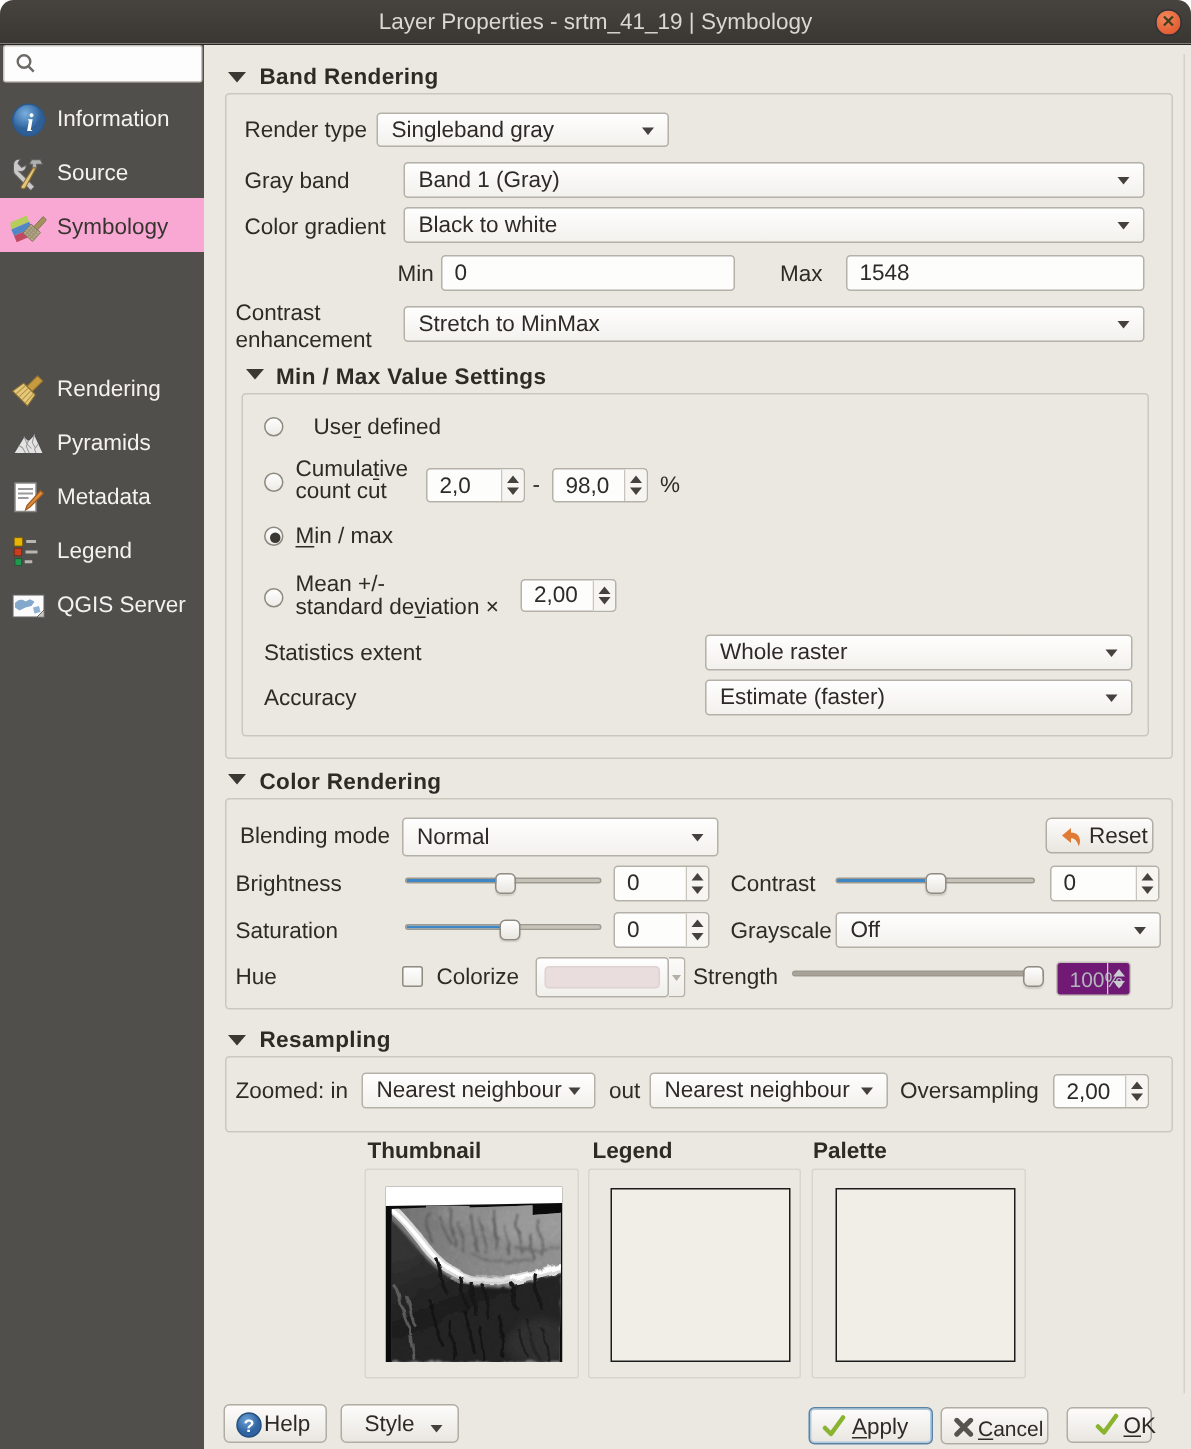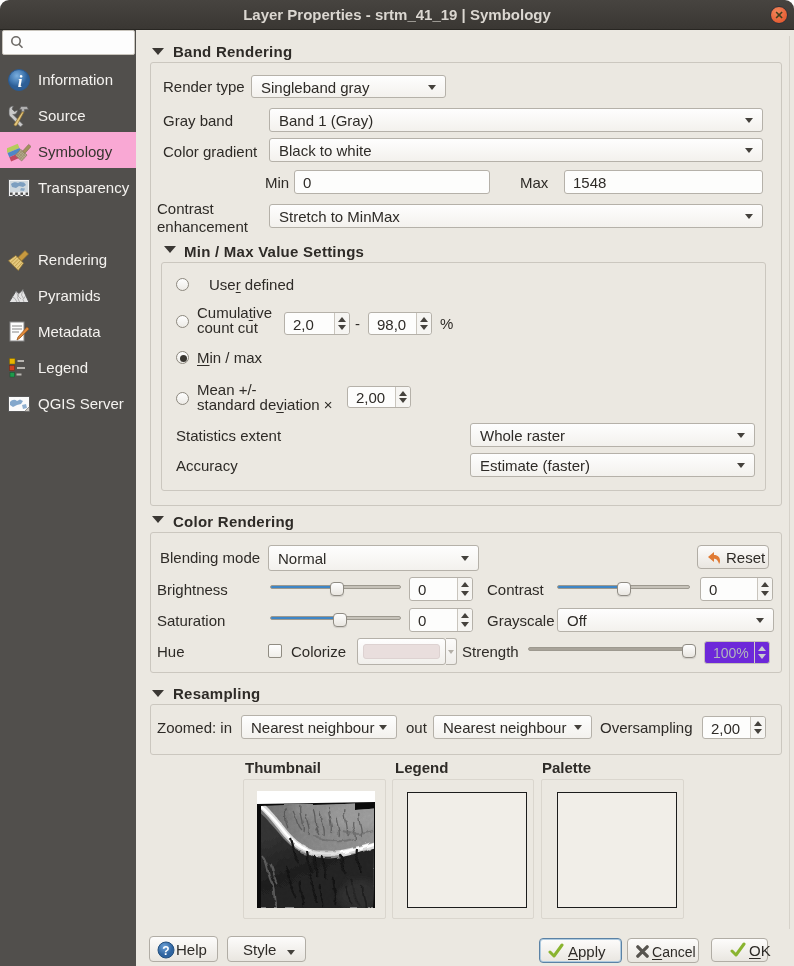--- a/index.html
+++ b/index.html
@@ -1,17 +1,17 @@
 <!DOCTYPE html>
 <html><head><meta charset="utf-8"><style>
 *{margin:0;padding:0;box-sizing:border-box}
 html,body{width:794px;height:966px;background:#fff;font-family:"Liberation Sans",sans-serif;font-size:15px;color:#2e2b27;overflow:hidden}
 .abs{position:absolute}
 #titlebar{position:absolute;left:0;top:0;width:794px;height:30px;background:linear-gradient(#474440,#3a3733);border-radius:9px 9px 0 0;border-bottom:1px solid #282622}
-#titlebar .t{position:absolute;width:100%;text-align:center;top:6px;font-weight:bold;font-size:15px;color:#dbd7d1}
+#titlebar .t{position:absolute;width:100%;text-align:center;top:6px;font-weight:normal;font-size:15px;color:#dbd7d1}
 #closebtn{position:absolute;right:6px;top:6px;width:18px;height:18px;border-radius:50%;background:radial-gradient(circle at 38% 30%,#f2875c,#e6643a 60%,#da5026);border:1px solid #2e3238;color:#403f1e;font-weight:bold;font-size:11px;text-align:center;line-height:17px}
 #sidebar{position:absolute;left:0;top:30px;width:136px;height:936px;background:#514f4c}
 #search{position:absolute;left:2px;top:0px;width:133px;height:25px;background:#fdfdfd;border:1px solid #c8c4bc;border-radius:2px}
 .sitem{position:absolute;left:0;width:136px;height:36px}
 .sitem .lb{position:absolute;left:38px;top:11px;color:#f4f2ef;font-size:15px}
 .sitem.sel{background:#f9a8d4}
 .sitem.sel .lb{color:#37342f}
 .sitem svg{position:absolute;left:7px;top:8px}
 #main{position:absolute;left:136px;top:30px;width:658px;height:936px;background:#ebe8e1}
 .gbox{position:absolute;border:1px solid #cbc7bf;border-radius:3px}
@@ -78,38 +78,20 @@
           <rect x="1" y="13.4" width="13" height="4.6" fill="#c04a62"></rect>
         </g>
         <g transform="rotate(42 14 15)">
           <rect x="10" y="11" width="8.5" height="8" fill="#b3a98b" stroke="#7e7356" stroke-width=".6"></rect>
           <path d="M12 11 L12 19 M14 11 L14 19 M16 11 L16 19 M10 13 L18.5 13 M10 15 L18.5 15 M10 17 L18.5 17" stroke="#9a8f6f" stroke-width=".7"></path>
           <rect x="12.6" y="2" width="3.2" height="9.2" fill="#a4925c" stroke="#7e7356" stroke-width=".6"></rect>
         </g>
       </svg>
       <div class="lb">Symbology</div>
     </div>
-<div class="sitem" style="top:138px">
-      <svg width="24" height="24" viewBox="0 0 24 24">
-        <rect x="1.5" y="3.5" width="21" height="17" fill="#f2f2f2" stroke="#5a5a5a"></rect>
-        <rect x="3" y="5" width="18" height="11" fill="#cfd8de"></rect>
-        <path d="M4 8 C6 6 9 5.5 11 7 L13 6 L17 6.5 L19 9 L16 11 L12 10 L9 12 L5 11 Z" fill="#7d9fc0"></path>
-        <path d="M14 12 L18 12.5 L17 15 L13 14.5 Z" fill="#8aa8c4"></path>
-        <g fill="#4e4e4e">
-          <rect x="3" y="16.5" width="2.6" height="2.4"></rect>
-          <rect x="8.2" y="16.5" width="2.6" height="2.4"></rect>
-          <rect x="13.4" y="16.5" width="2.6" height="2.4"></rect>
-          <rect x="18.6" y="16.5" width="2.4" height="2.4"></rect>
-          <rect x="5.6" y="18.9" width="2.6" height="1.6"></rect>
-          <rect x="10.8" y="18.9" width="2.6" height="1.6"></rect>
-          <rect x="16" y="18.9" width="2.6" height="1.6"></rect>
-        </g>
-      </svg>
-      <div class="lb">Transparency</div>
-    </div>
 <div class="sitem" style="top:210px">
       <svg width="24" height="24" viewBox="0 0 24 24">
         <g transform="rotate(45 12 12)">
           <rect x="9.5" y="1" width="5" height="10" fill="#c89a3f" stroke="#8a6d2f" stroke-width=".7"></rect>
           <path d="M6.5 11 L17.5 11 L19 20 L5 20 Z" fill="#e4c87c" stroke="#8a6d2f" stroke-width=".7"></path>
           <path d="M8.5 11.5 L8 19.5 M11 11.5 L10.8 19.5 M13.5 11.5 L13.6 19.5 M16 11.5 L16.6 19.5" stroke="#ba9743" stroke-width=".8"></path>
         </g>
       </svg>
       <div class="lb">Rendering</div>
     </div>
@@ -281,21 +263,21 @@
 <div class="lbl" style="left:157px;top:643px">Hue</div>
 <div class="checkbox" style="left:268px;top:644px"></div>
 <div class="lbl" style="left:291px;top:643px">Colorize</div>
 <div class="abs" style="left:357px;top:638px;width:89px;height:27px;background:linear-gradient(#fefefe,#f1efeb);border:1px solid #b5b1a9;border-radius:3px"></div>
 <div class="abs" style="left:363px;top:644px;width:77px;height:15px;background:#e9dedd;border:1px solid #ddd2d1;border-radius:3px"></div>
 <div class="abs" style="left:446px;top:638px;width:11px;height:27px;background:linear-gradient(#fcfbfa,#efede9);border:1px solid #b5b1a9;border-left:none;border-radius:0 3px 3px 0"></div>
 <div class="abs" style="left:448px;top:650px;width:0;height:0;border-left:3.5px solid transparent;border-right:3.5px solid transparent;border-top:4.5px solid #b3afa7"></div>
 <div class="lbl" style="left:462px;top:643px">Strength</div>
 <div class="slider" style="left:528px;top:647px;width:168px;background:linear-gradient(90deg,#a8a399 0 154px,#c6c2b9 154px);border:1px solid #9d998f"></div>
 <div class="handle" style="left:682px;top:644px"></div>
-<div class="spin" style="left:704px;top:641px;width:66px;height:23px;background:#6d28d9;border-color:#c6c2ba">
+<div class="spin" style="left:704px;top:641px;width:50px;height:23px;background:#701a75;border-color:#c6c2ba">
     <span class="tx" style="color:#b2b6bc;font-size:14px">100%</span>
     <span class="btns" style="background:none;border-left-color:#d2cec6"></span>
     <span class="up" style="border-bottom-color:#c9ccd0"></span>
     <span class="dn" style="border-top-color:#c9ccd0"></span>
   </div>
 
 <div class="gbox" style="left:150px;top:704px;width:632px;height:51px"></div>
 <div class="tri" style="left:152px;top:690px"></div>
 <div class="ghead" style="left:173px;top:685px">Resampling</div>
 <div class="lbl" style="left:157px;top:719px">Zoomed: in</div>

